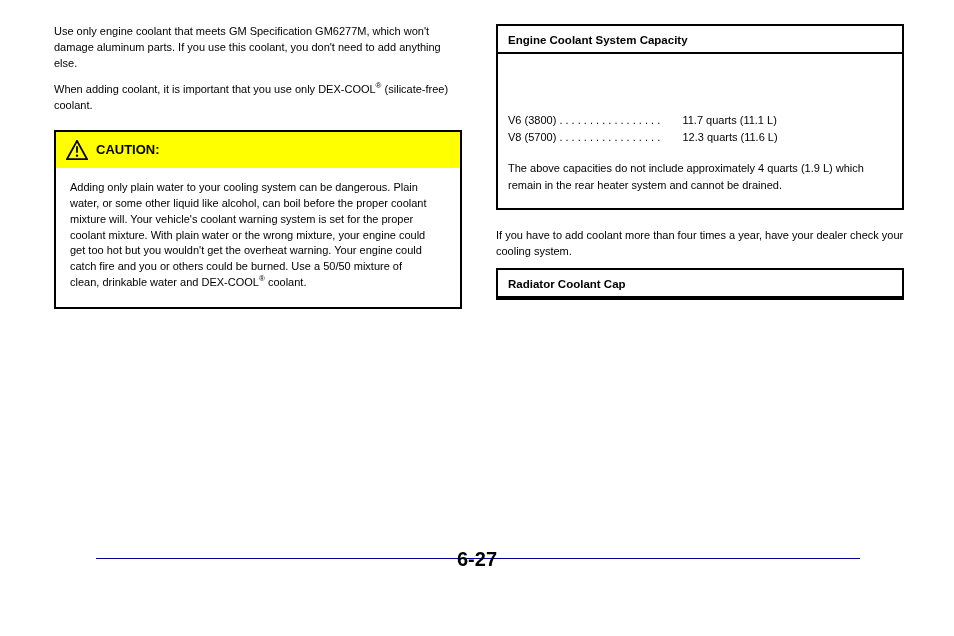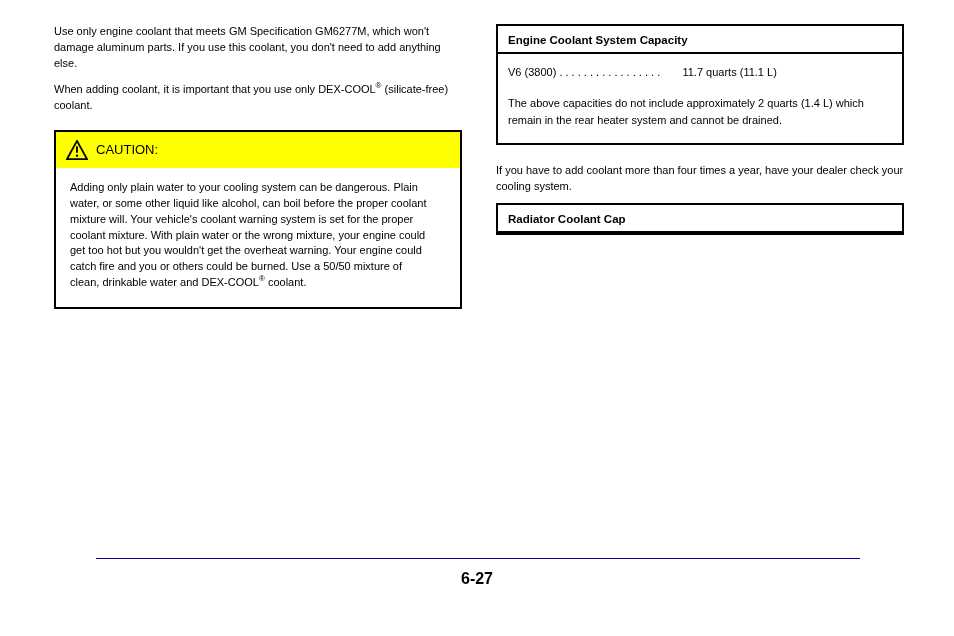--- a/index.html
+++ b/index.html
@@ -33,40 +33,41 @@
   .caution-box {
     border: 2px solid #000;
     margin-top: 16px;
   }
   .caution-head {
     background: #ffff00;
     padding: 8px 10px;
     display: flex;
     align-items: center;
     gap: 8px;
-    font-weight: normal;
+    font-weight: bold;
     font-size: 13px;
   }
   .caution-head svg {
     flex-shrink: 0;
   }
   .caution-body {
     padding: 12px 26px 6px 14px;
   }
   .specbox {
     border: 2px solid #000;
   }
   .spec-head {
     border-bottom: 2px solid #000;
     padding: 8px 20px 6px 10px;
     font-weight: bold;
     font-size: 11.5px;
   }
   .spec-body {
     padding: 10px 10px 14px 10px;
+    margin-top: 48px;
   }
   .spec-line {
     font-size: 11px;
     line-height: 1.55;
     display: block;
   }
   .dots {
     display: inline-block;
     width: 120px;
     overflow: hidden;
@@ -84,23 +85,23 @@
     left: 96px;
     right: 94px;
     top: 558px;
     height: 0;
     border-top: 1px solid #000099;
   }
   .page-num {
     position: absolute;
     left: 0;
     right: 0;
-    top: 570px;
+    top: 548px;
     text-align: center;
-    font-size: 16px;
+    font-size: 20px;
     font-weight: bold;
   }
   sup.reg {
     font-size: 8px;
     vertical-align: super;
     line-height: 0;
   }
   .nowrap { white-space: nowrap; }
 </style>
 </head>
@@ -134,22 +135,25 @@
       </div>
     </div>
 
     <div class="col">
       <div class="specbox">
         <div class="spec-head">Engine Coolant System Capacity</div>
         <div class="spec-body">
           <span class="spec-line">
             <span>V6 (3800)</span> <span class="dots">. . . . . . . . . . . . . . . . .</span> <span class="nowrap">11.7 quarts (11.1 L)</span>
           </span>
+          <span class="spec-line">
+            <span>V8 (5700)</span> <span class="dots">. . . . . . . . . . . . . . . . .</span> <span class="nowrap">12.3 quarts (11.6 L)</span>
+          </span>
           <div class="gap"></div>
-          <span class="spec-line">The above capacities do not include approximately 2 quarts (1.4 L) which remain in the rear heater system and cannot be drained.</span>
+          <span class="spec-line">The above capacities do not include approximately 4 quarts (1.9 L) which remain in the rear heater system and cannot be drained.</span>
         </div>
       </div>
 
       <p class="mid-para">If you have to add coolant more than four times a year, have your dealer check your cooling system.</p>
 
       <div class="specbox">
         <div class="spec-head">Radiator Coolant Cap</div>
       </div>
 
     </div>

